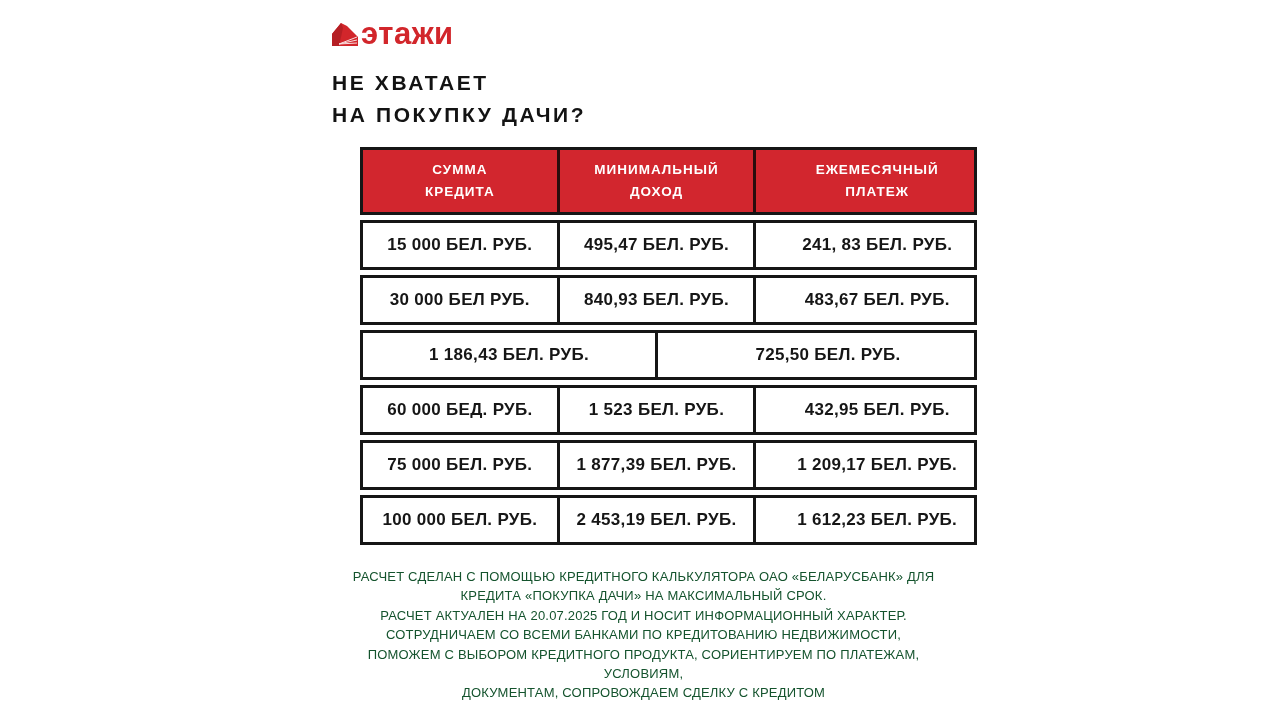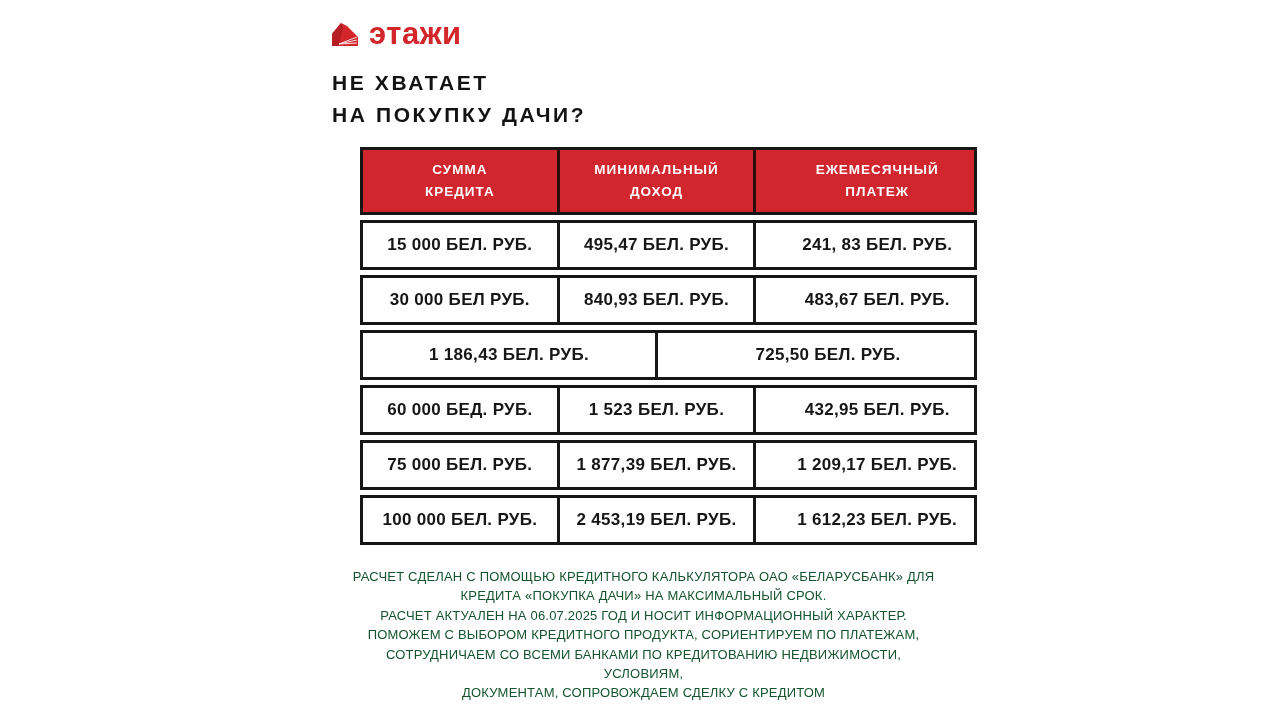--- a/index.html
+++ b/index.html
@@ -20,21 +20,21 @@
   .content {
     position: absolute;
     left: 332px;
     top: 18px;
     width: 623px;
   }
   
   .logo {
     display: flex;
     align-items: center;
-    gap: 9px;
+    gap: 1px;
     height: 34px;
   }
   .logo-text {
     font-size: 31px;
     font-weight: bold;
     color: #d2262b;
     letter-spacing: 0.5px;
     line-height: 1;
     padding-bottom: 4px;
   }
@@ -169,21 +169,21 @@
         <div class="t-cell">100 000 БЕЛ. РУБ.</div>
         <div class="t-cell">2 453,19 БЕЛ. РУБ.</div>
         <div class="t-cell">1 612,23 БЕЛ. РУБ.</div>
       </div>
     </div>
 
 
     <div class="disclaimer">
       <div>РАСЧЕТ СДЕЛАН С ПОМОЩЬЮ КРЕДИТНОГО КАЛЬКУЛЯТОРА ОАО «БЕЛАРУСБАНК» ДЛЯ</div>
       <div>КРЕДИТА «ПОКУПКА ДАЧИ» НА МАКСИМАЛЬНЫЙ СРОК.</div>
-      <div>РАСЧЕТ АКТУАЛЕН НА 06.07.2025 ГОД И НОСИТ ИНФОРМАЦИОННЫЙ ХАРАКТЕР.</div>
+      <div>РАСЧЕТ АКТУАЛЕН НА 20.07.2025 ГОД И НОСИТ ИНФОРМАЦИОННЫЙ ХАРАКТЕР.</div>
+      <div>СОТРУДНИЧАЕМ СО ВСЕМИ БАНКАМИ ПО КРЕДИТОВАНИЮ НЕДВИЖИМОСТИ,</div>
       <div>ПОМОЖЕМ С ВЫБОРОМ КРЕДИТНОГО ПРОДУКТА, СОРИЕНТИРУЕМ ПО ПЛАТЕЖАМ,</div>
-      <div>СОТРУДНИЧАЕМ СО ВСЕМИ БАНКАМИ ПО КРЕДИТОВАНИЮ НЕДВИЖИМОСТИ,</div>
       <div>УСЛОВИЯМ,</div>
       <div>ДОКУМЕНТАМ, СОПРОВОЖДАЕМ СДЕЛКУ С КРЕДИТОМ</div>
     </div>
 
   </div>
 </div>
 
 </body></html>

